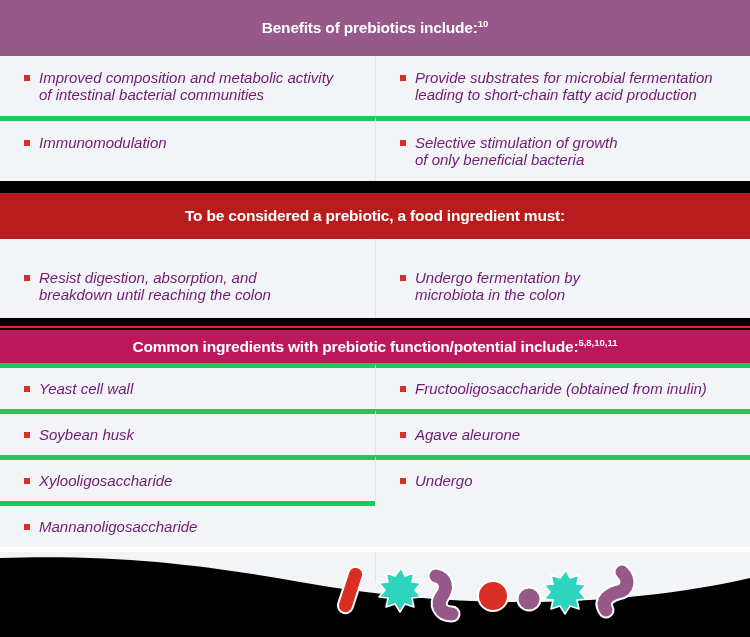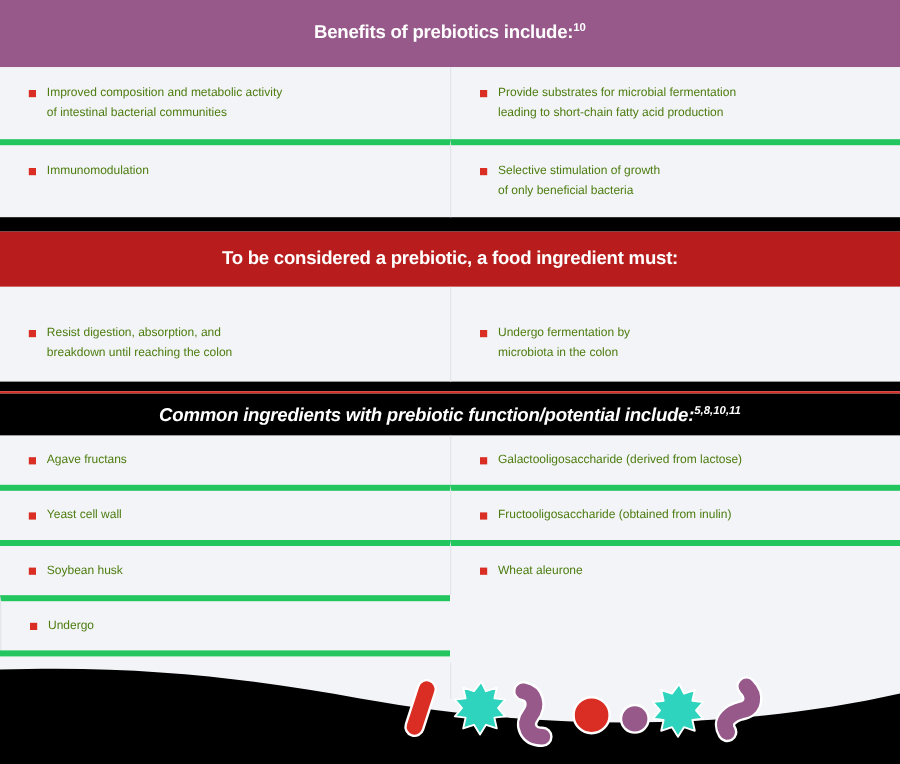--- a/index.html
+++ b/index.html
@@ -40,21 +40,21 @@
   .section-header sup {
     font-size: 9.5px;
     font-weight: bold;
     vertical-align: super;
     line-height: 0;
     letter-spacing: 0;
   }
 
   .hdr-purple { background: #96598A; height: 56px; }
   .hdr-teal   { background: #b91c1c; height: 46px; }
-  .hdr-red    { background: #000000; height: 33px; font-style: italic; }
+  .hdr-red    { background: #be185d; height: 33px; }
 
   .band {
     background: #F2F4F7;
     width: 750px;
     box-sizing: border-box;
   }
 
   .grid2 {
     display: flex;
     width: 750px;
@@ -81,24 +81,25 @@
 
   .bullet {
     flex: 0 0 auto;
     width: 6px;
     height: 6px;
     background: #DA2D23;
     margin-top: 6px;
     margin-right: 9px;
   }
   .item-text {
-    color: #4d7c0f;
-    font-size: 10px;
+    color: #701a75;
+    font-size: 15px;
     line-height: 17px;
     white-space: pre-line;
+    font-style: italic;
   }
 
   
   .benefits .row-cell { min-height: 55px; padding-top: 13px; padding-bottom: 13px; }
   .criteria .row-cell { min-height: 58px; padding-top: 30px; padding-bottom: 15px; }
   .ingredients .row-cell { min-height: 41px; padding-top: 11px; padding-bottom: 11px; align-items: center; }
   .ingredients .bullet { margin-top: 0; }
 
   
   .sep-black {
@@ -203,34 +204,20 @@
   <div class="sep-thinline2"></div>
 
   <div class="section-header hdr-red">
     <span class="hdr-text">
       <span>Common ingredients with prebiotic function/potential include:</span><sup>5,8,10,11</sup>
     </span>
   </div>
 
   <div class="band ingredients">
 
-    <div class="grid2">
-      <div class="col">
-        <div class="row-cell">
-          <span class="bullet"></span>
-          <span class="item-text">Agave fructans</span>
-        </div>
-      </div>
-      <div class="col col-right">
-        <div class="row-cell">
-          <span class="bullet"></span>
-          <span class="item-text">Galactooligosaccharide (derived from lactose)</span>
-        </div>
-      </div>
-    </div>
 
     <div class="grid2">
       <div class="col row-divider">
         <div class="row-cell">
           <span class="bullet"></span>
           <span class="item-text">Yeast cell wall</span>
         </div>
       </div>
       <div class="col col-right row-divider">
         <div class="row-cell">
@@ -243,26 +230,32 @@
     <div class="grid2">
       <div class="col row-divider">
         <div class="row-cell">
           <span class="bullet"></span>
           <span class="item-text">Soybean husk</span>
         </div>
       </div>
       <div class="col col-right row-divider">
         <div class="row-cell">
           <span class="bullet"></span>
-          <span class="item-text">Wheat aleurone</span>
-        </div>
-      </div>
-    </div>
-
-    <div class="grid2">
+          <span class="item-text">Agave aleurone</span>
+        </div>
+      </div>
+    </div>
+
+    <div class="grid2">
+      <div class="col row-divider">
+        <div class="row-cell">
+          <span class="bullet"></span>
+          <span class="item-text">Xylooligosaccharide</span>
+        </div>
+      </div>
       <div class="col col-right row-divider">
         <div class="row-cell">
           <span class="bullet"></span>
           <span class="item-text">Undergo</span>
         </div>
       </div>
     </div>
 
     <div class="grid2">
       <div class="col row-divider">

